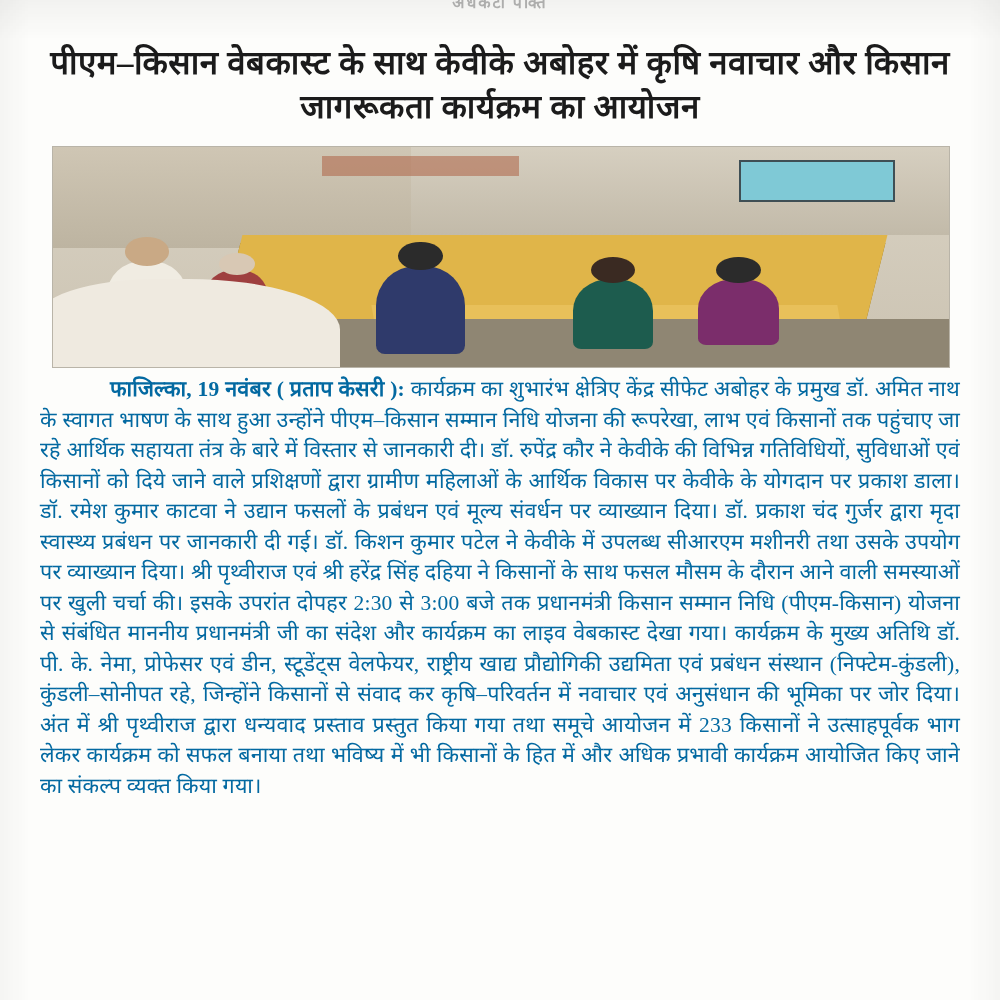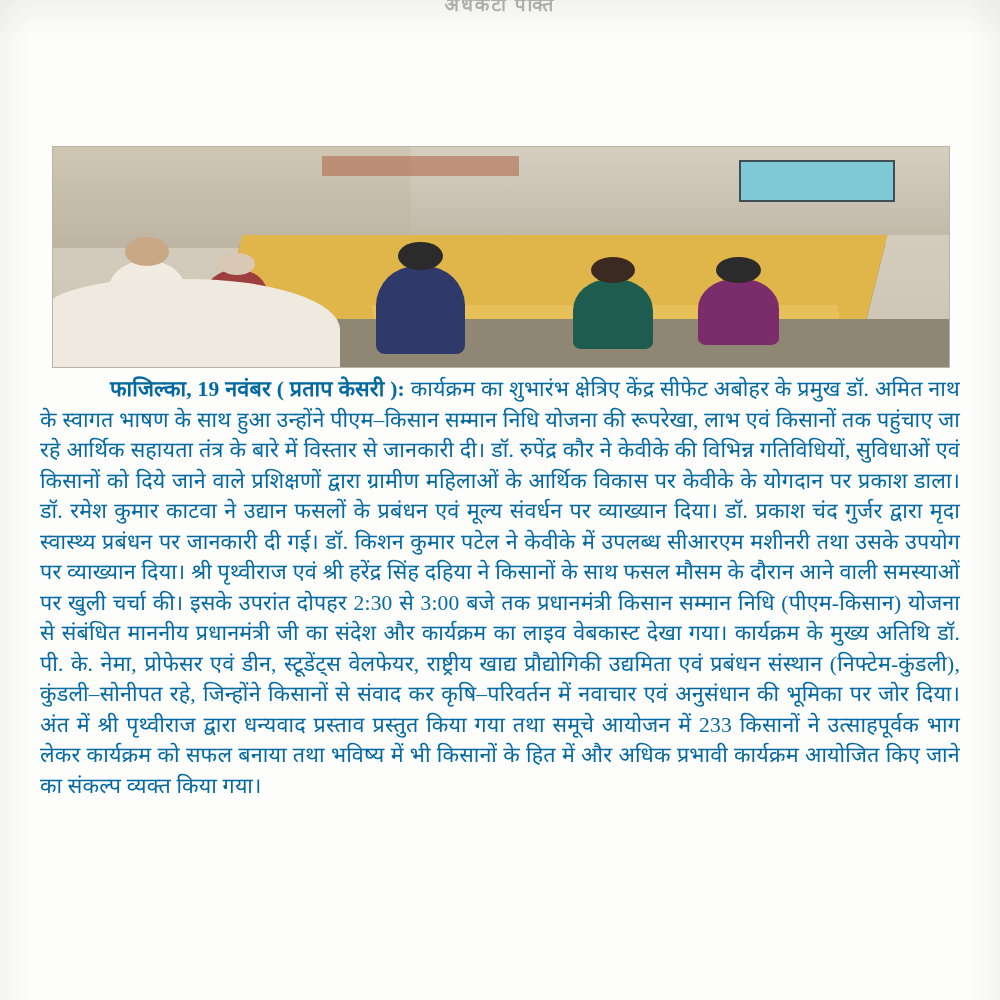--- a/index.html
+++ b/index.html
@@ -22,21 +22,21 @@
   }
   
   .top-strip {
     position: absolute;
     top: 0;
     left: 18px;
     right: 18px;
     height: 18px;
     overflow: hidden;
     color: #7b7b7b;
-    font-size: 19px;
+    font-size: 16px;
     font-weight: bold;
     text-align: center;
     letter-spacing: 2px;
     opacity: 0.55;
     white-space: nowrap;
   }
   .top-strip span { display: inline-block; transform: translateY(-9px); }
 
   .headline {
     position: absolute;
@@ -133,20 +133,21 @@
 </style>
 </head>
 <body>
 
 <div class="clipping">
 
   <div class="top-strip">
     <span>अर्धकटी पंक्ति</span>
   </div>
 
+  <h1 class="headline">पीएम–किसान वेबकास्ट के साथ केवीके अबोहर में कृषि नवाचार और किसान जागरूकता कार्यक्रम का आयोजन</h1>
 
   <div class="photo">
     <div class="ph-wallL"></div>
     <div class="ph-wallR"></div>
     <div class="ph-banner"></div>
     <div class="ph-screen"></div>
     <div class="ph-table"></div>
     <div class="ph-table2"></div>
     <div class="ph-floor"></div>
 

